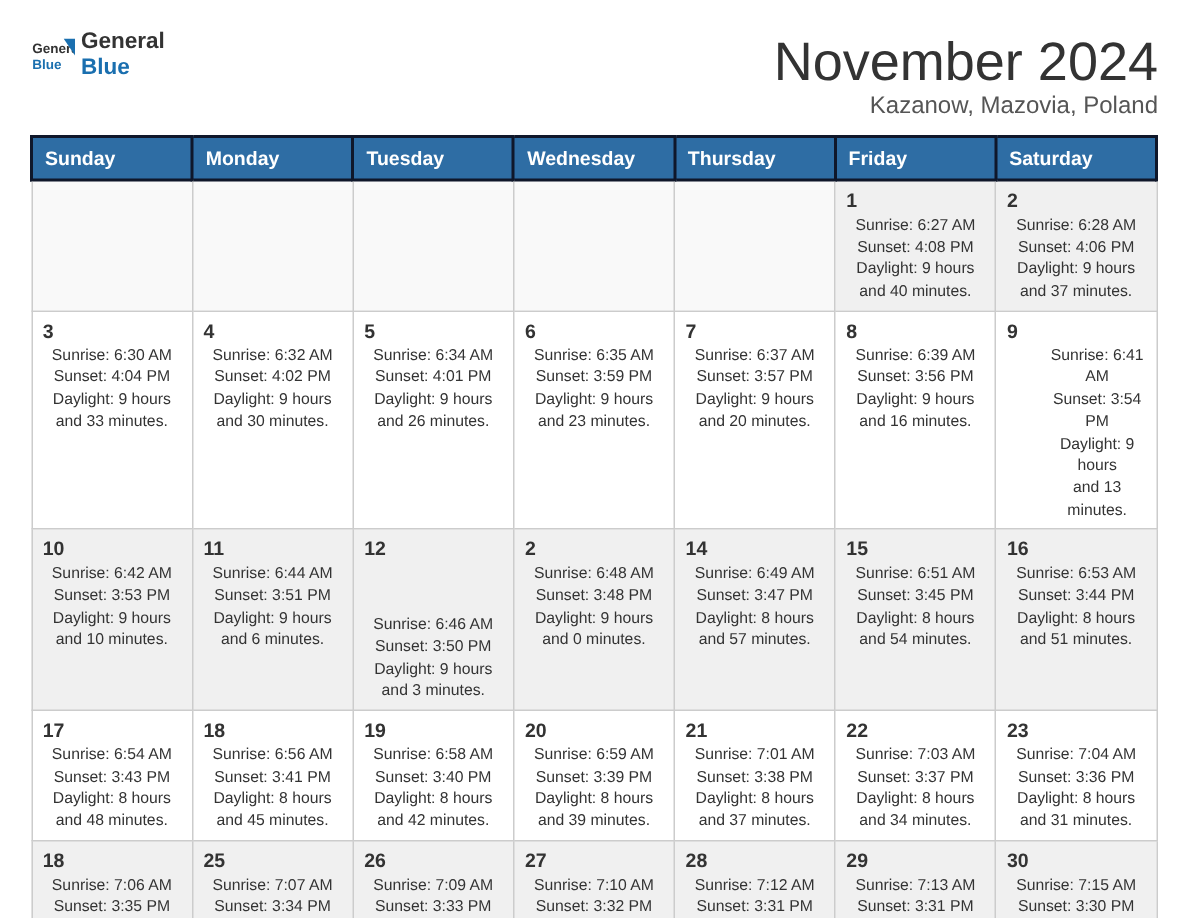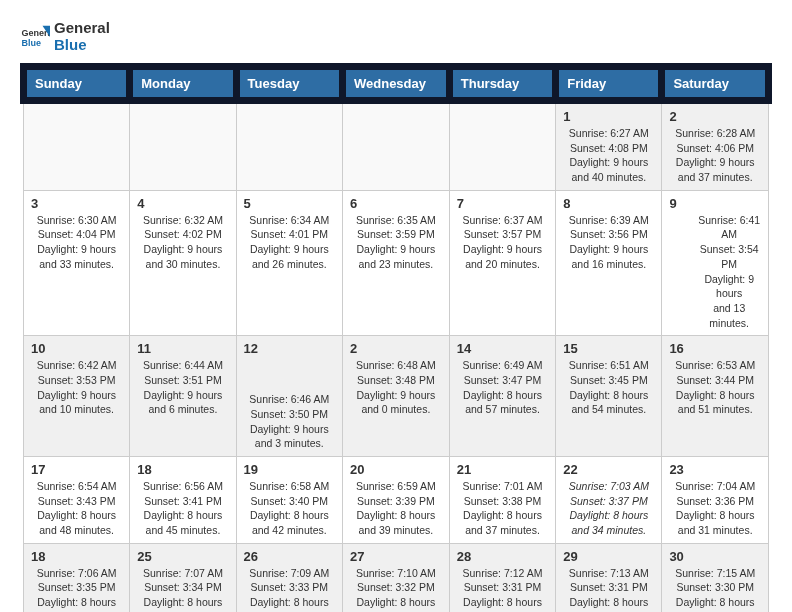--- a/index.html
+++ b/index.html
@@ -41,21 +41,21 @@
       width: 100%;
       border-collapse: collapse;
     }
     .calendar th {
       background: #2e6da4;
       color: #fff;
       text-align: left;
       padding: 6px 8px;
       font-size: 13px;
       font-weight: bold;
-      border: 7px solid #0f172a;
+      border: 2px solid #0f172a;
     }
     .calendar td {
       border: 1px solid #ccc;
       vertical-align: top;
       padding: 5px 7px;
       width: 107px;
       min-height: 80px;
       font-size: 11px;
       color: #333;
       background: #fff;
@@ -87,20 +87,24 @@
     <svg class="logo-icon" viewBox="0 0 40 40" xmlns="http://www.w3.org/2000/svg">
       <text x="2" y="18" font-size="12" font-weight="bold" fill="#333" font-family="Arial">General</text>
       <text x="2" y="32" font-size="12" font-weight="bold" fill="#1a6faf" font-family="Arial">Blue</text>
       <polygon points="30,5 40,5 40,20" fill="#1a6faf"></polygon>
     </svg>
     <div style="display:flex;flex-direction:column;">
       <span style="font-size:15px;font-weight:bold;color:#333;line-height:1.1;">General</span>
       <span style="font-size:15px;font-weight:bold;color:#1a6faf;line-height:1.1;">Blue</span>
     </div>
   </div>
+  <div class="title-block">
+    <div class="month-title">November 2024</div>
+    <div class="subtitle">Kazanow, Mazovia, Poland</div>
+  </div>
 </div>
 
 <table class="calendar">
   <thead>
     <tr>
     <th>Sunday</th>
         <th>Monday</th>
         <th>Tuesday</th>
         <th>Wednesday</th>
         <th>Thursday</th>
@@ -263,21 +267,21 @@
         </td>
         <td>
           <span class="day-number">21</span>
           <div class="day-info" style="white-space: pre-line;">Sunrise: 7:01 AM
 Sunset: 3:38 PM
 Daylight: 8 hours
 and 37 minutes.</div>
         </td>
         <td>
           <span class="day-number">22</span>
-          <div class="day-info" style="white-space: pre-line; font-style: italic;">Sunrise: 7:03 AM
+          <div class="day-info" style="white-space: pre-line;">Sunrise: 7:03 AM
 Sunset: 3:37 PM
 Daylight: 8 hours
 and 34 minutes.</div>
         </td>
         <td>
           <span class="day-number">23</span>
           <div class="day-info" style="white-space: pre-line;">Sunrise: 7:04 AM
 Sunset: 3:36 PM
 Daylight: 8 hours
 and 31 minutes.</div>

